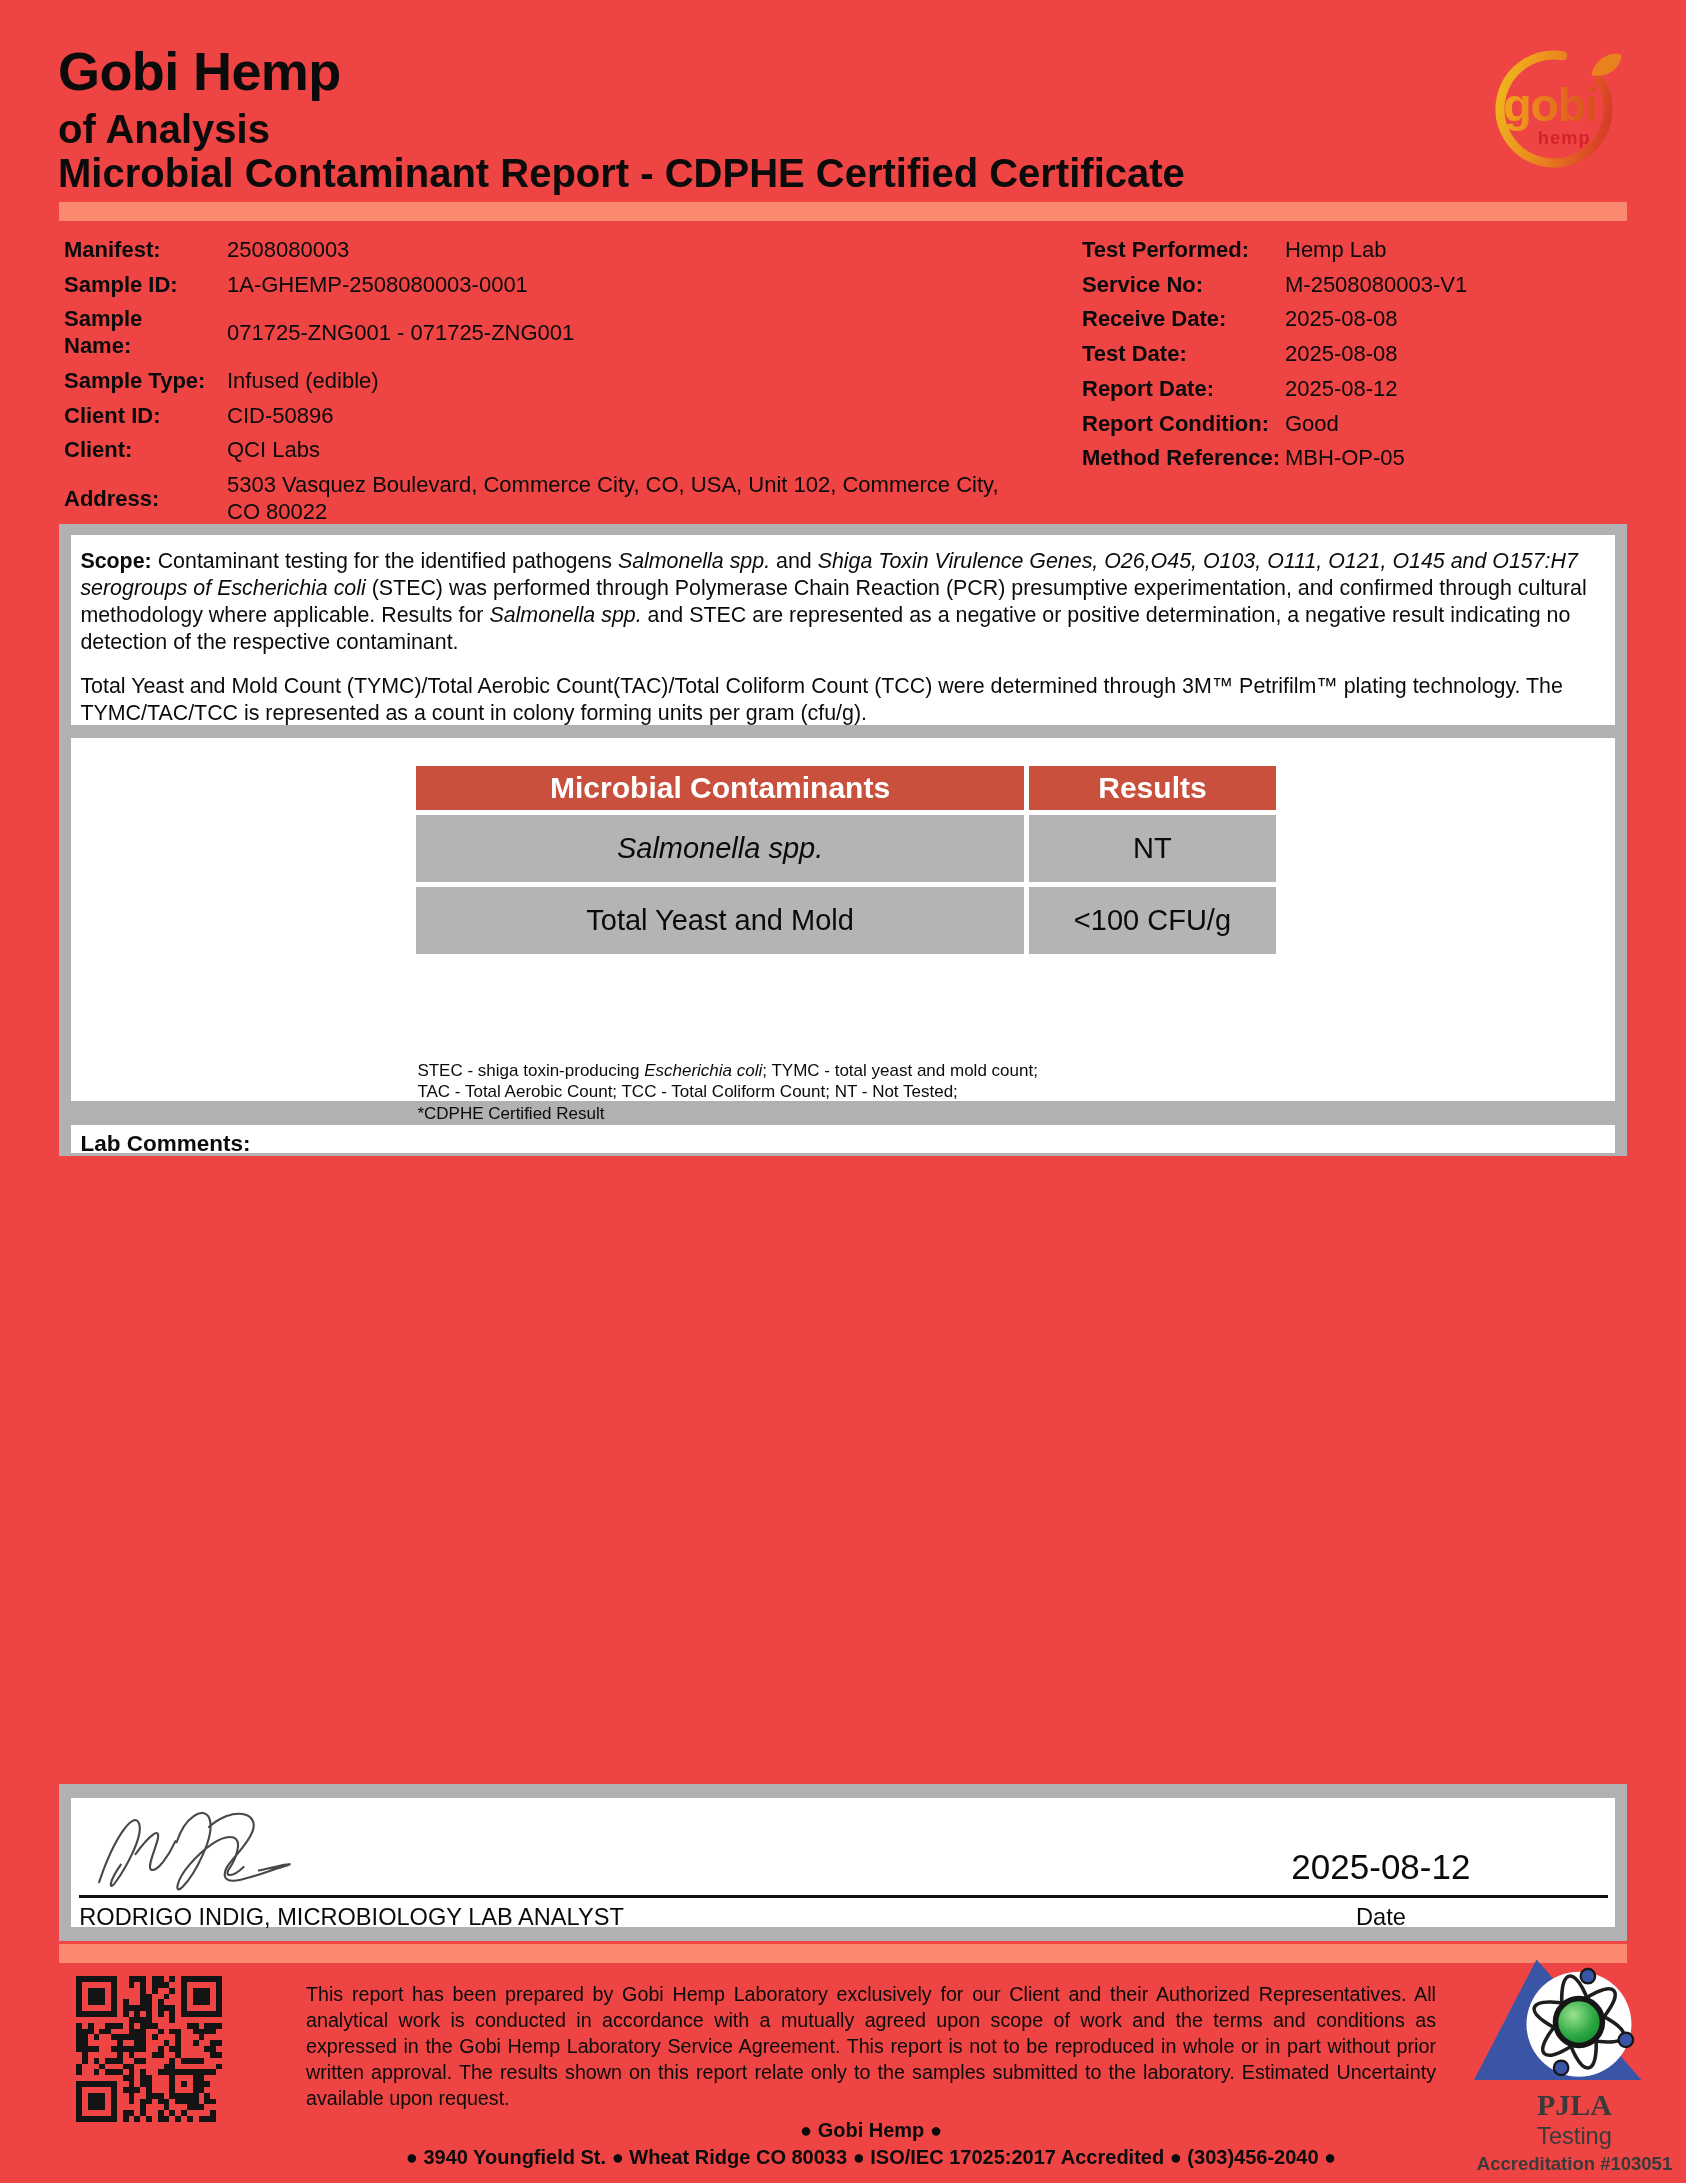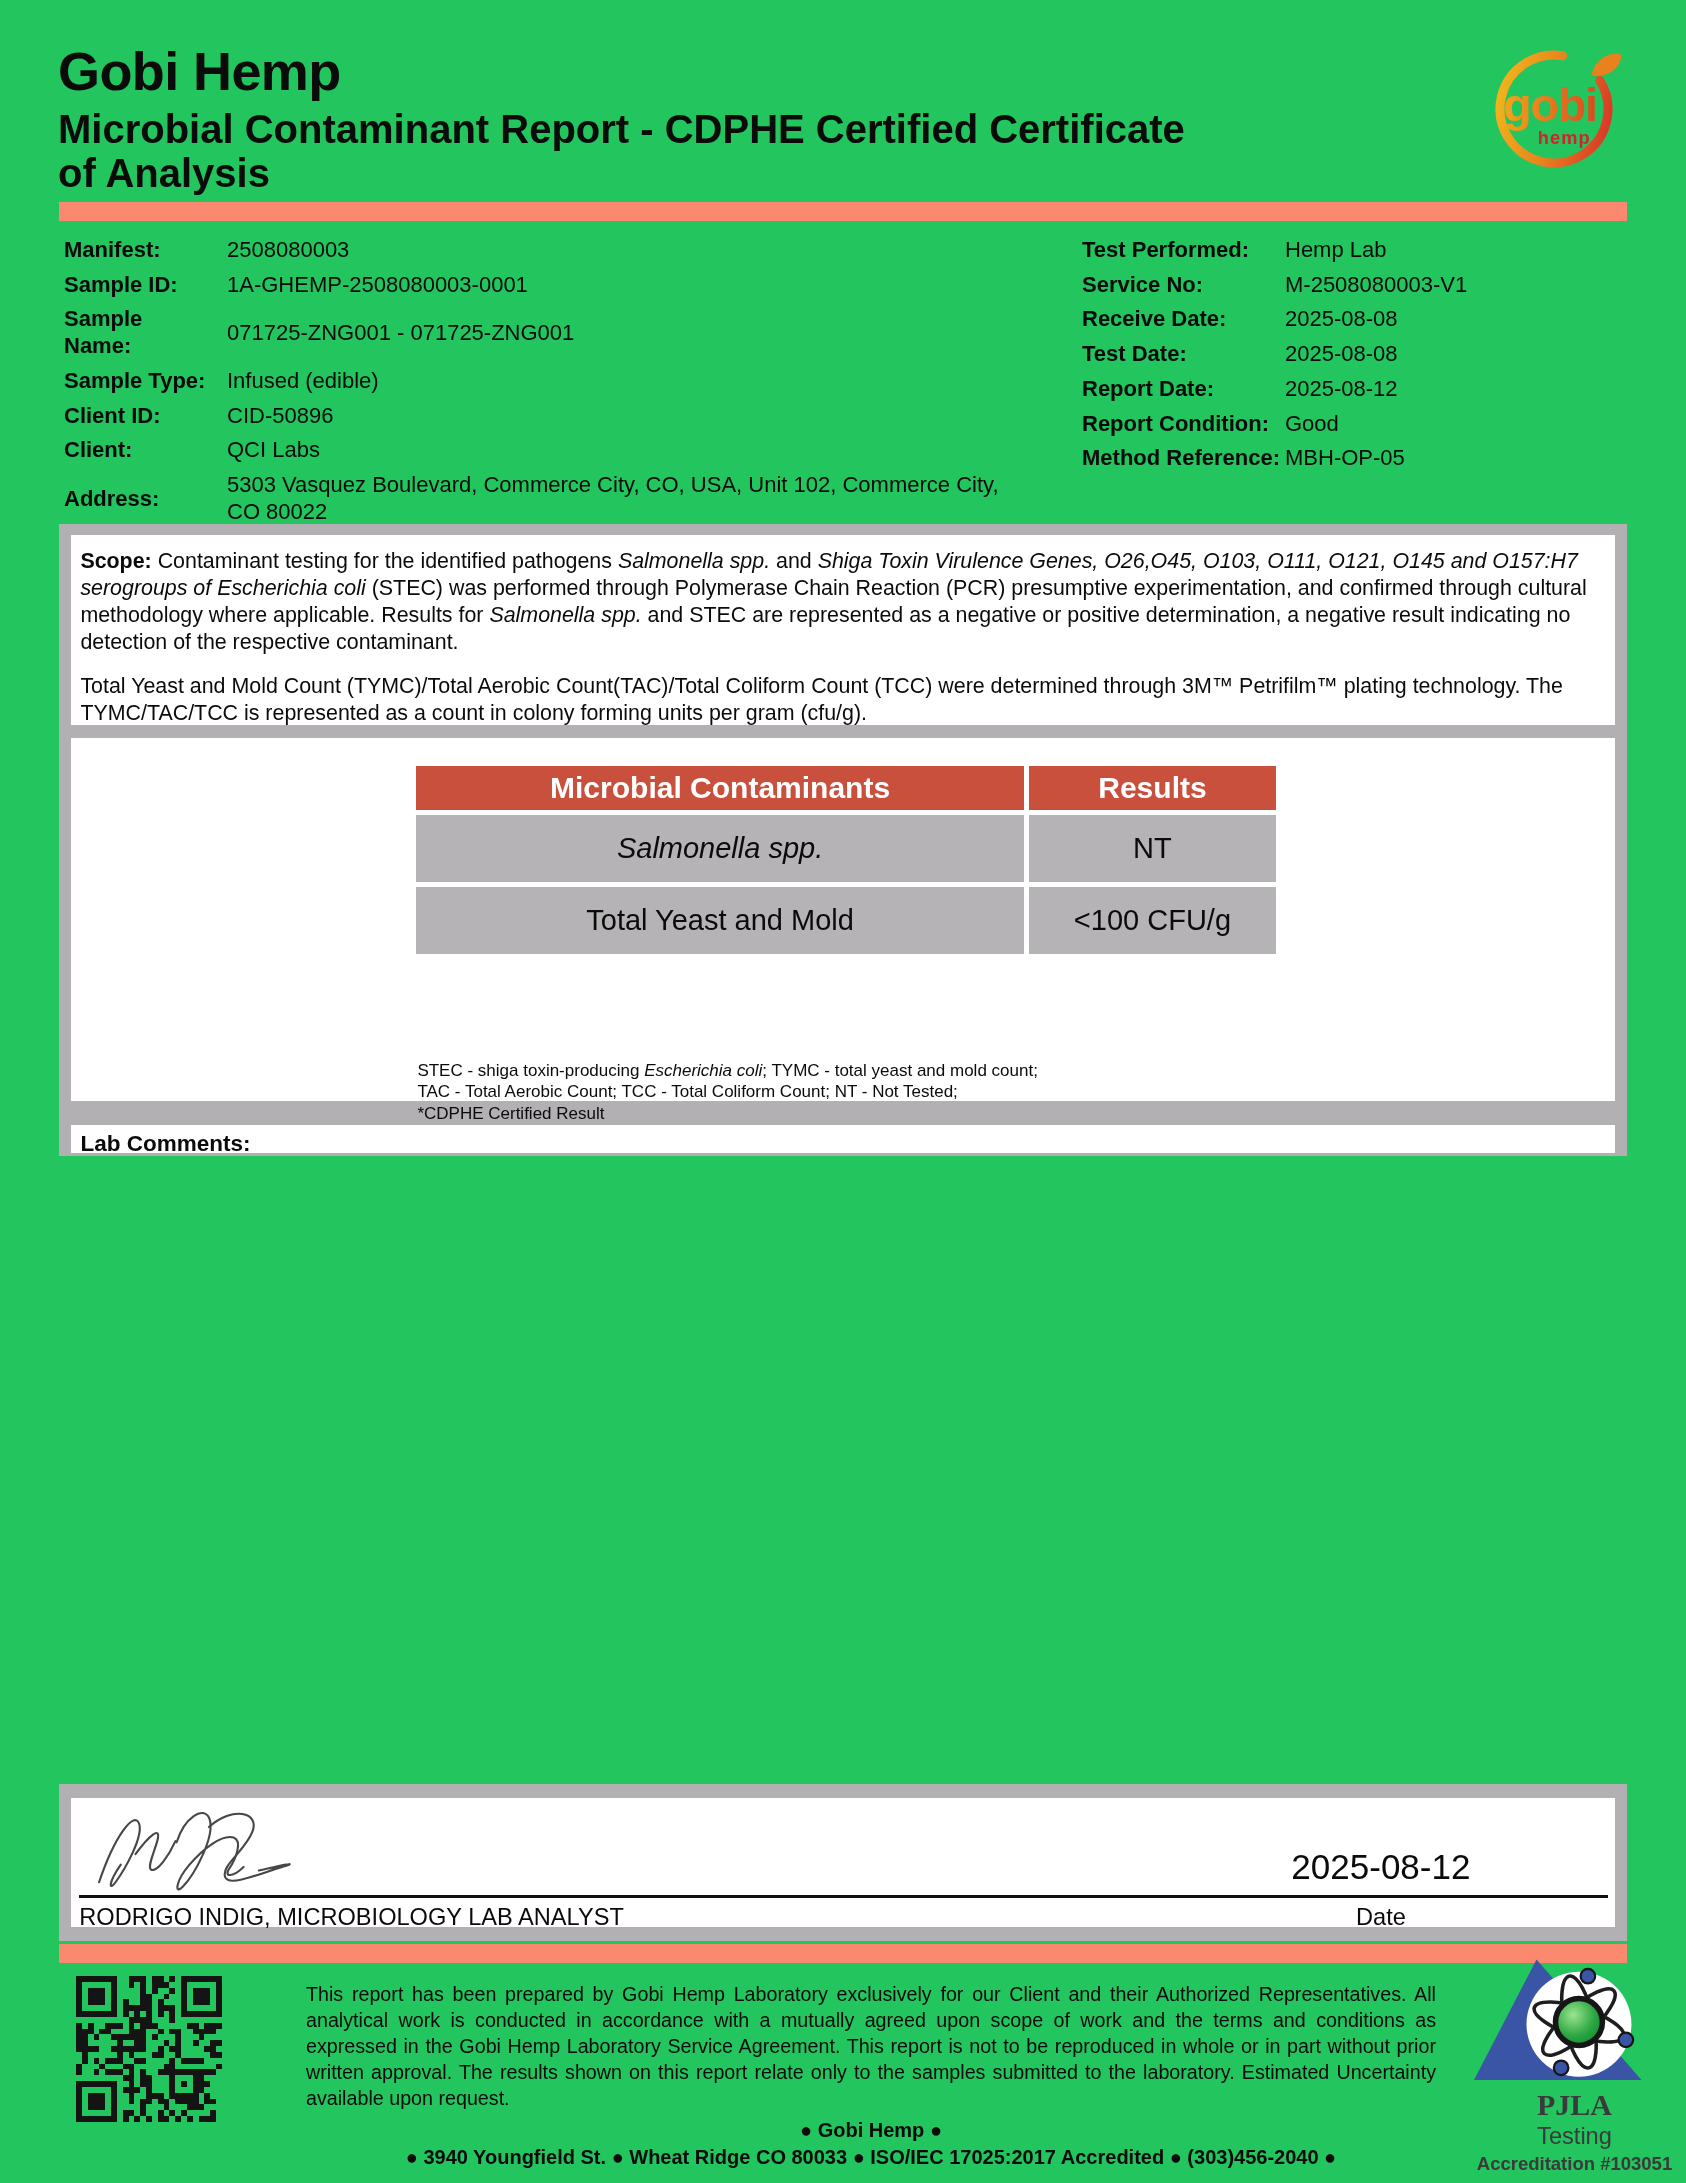--- a/index.html
+++ b/index.html
@@ -1,17 +1,17 @@
 <!DOCTYPE html>
 <html style="--salmon: #FA8970; --red: #C8503C; --gray-row: #B5B3B5; --peach: #F9E3D3; --panel: #B2B0B2;font-size:9px"><head>
 <meta charset="utf-8">
 <style>
   html,body{margin:0;padding:0;width:1686px;height:2183px;background:#fff;
     font-family:"Liberation Sans", sans-serif;color:#0b0b0b;}
-  .page{position:relative;width:1686px;height:2183px;background:#22c55e;overflow:hidden;}
+  .page{position:relative;width:1686px;height:2183px;background:#ef4444;overflow:hidden;}
 
   
   .company-name{position:absolute;left:58px;top:40px;font-size:54px;font-weight:700;letter-spacing:-0.6px;}
   .report-title{position:absolute;left:58px;top:108px;font-size:40px;font-weight:700;line-height:1.09;width:1293px;}
   .gobi-logo{position:absolute;left:1483px;top:38px;width:142px;height:142px;}
 
   .bar{position:absolute;left:59px;width:1568px;height:18.5px;background:var(--salmon,#FA8970);}
   .bar-top{top:202px;}
   .bar-bottom{top:1944px;}
 
@@ -71,22 +71,22 @@
   .pjla-type{font-size:23.6px;font-weight:400;margin-top:1.1px;}
   .pjla-accr{font-size:18.5px;font-weight:700;margin-top:3.4px;white-space:nowrap;}
 </style>
 </head>
 <body>
 
 <div class="page">
 
   <div class="company-name">Gobi Hemp</div>
   <div class="report-title">
+    <div>of Analysis</div>
     <div>Microbial Contaminant Report - CDPHE Certified Certificate</div>
-    <div>of Analysis</div>
   </div>
 
   <svg class="gobi-logo" viewBox="0 0 250 250">
     <defs>
       <linearGradient id="ringGrad" x1="0" y1="0" x2="1" y2="1">
         <stop offset="0" stop-color="#F2C41D"></stop>
           <stop offset="0.5" stop-color="#E8821E"></stop>
           <stop offset="1" stop-color="#D2232A"></stop>
       </linearGradient>
       <linearGradient id="txtGrad" x1="0" y1="0" x2="1" y2="0">

